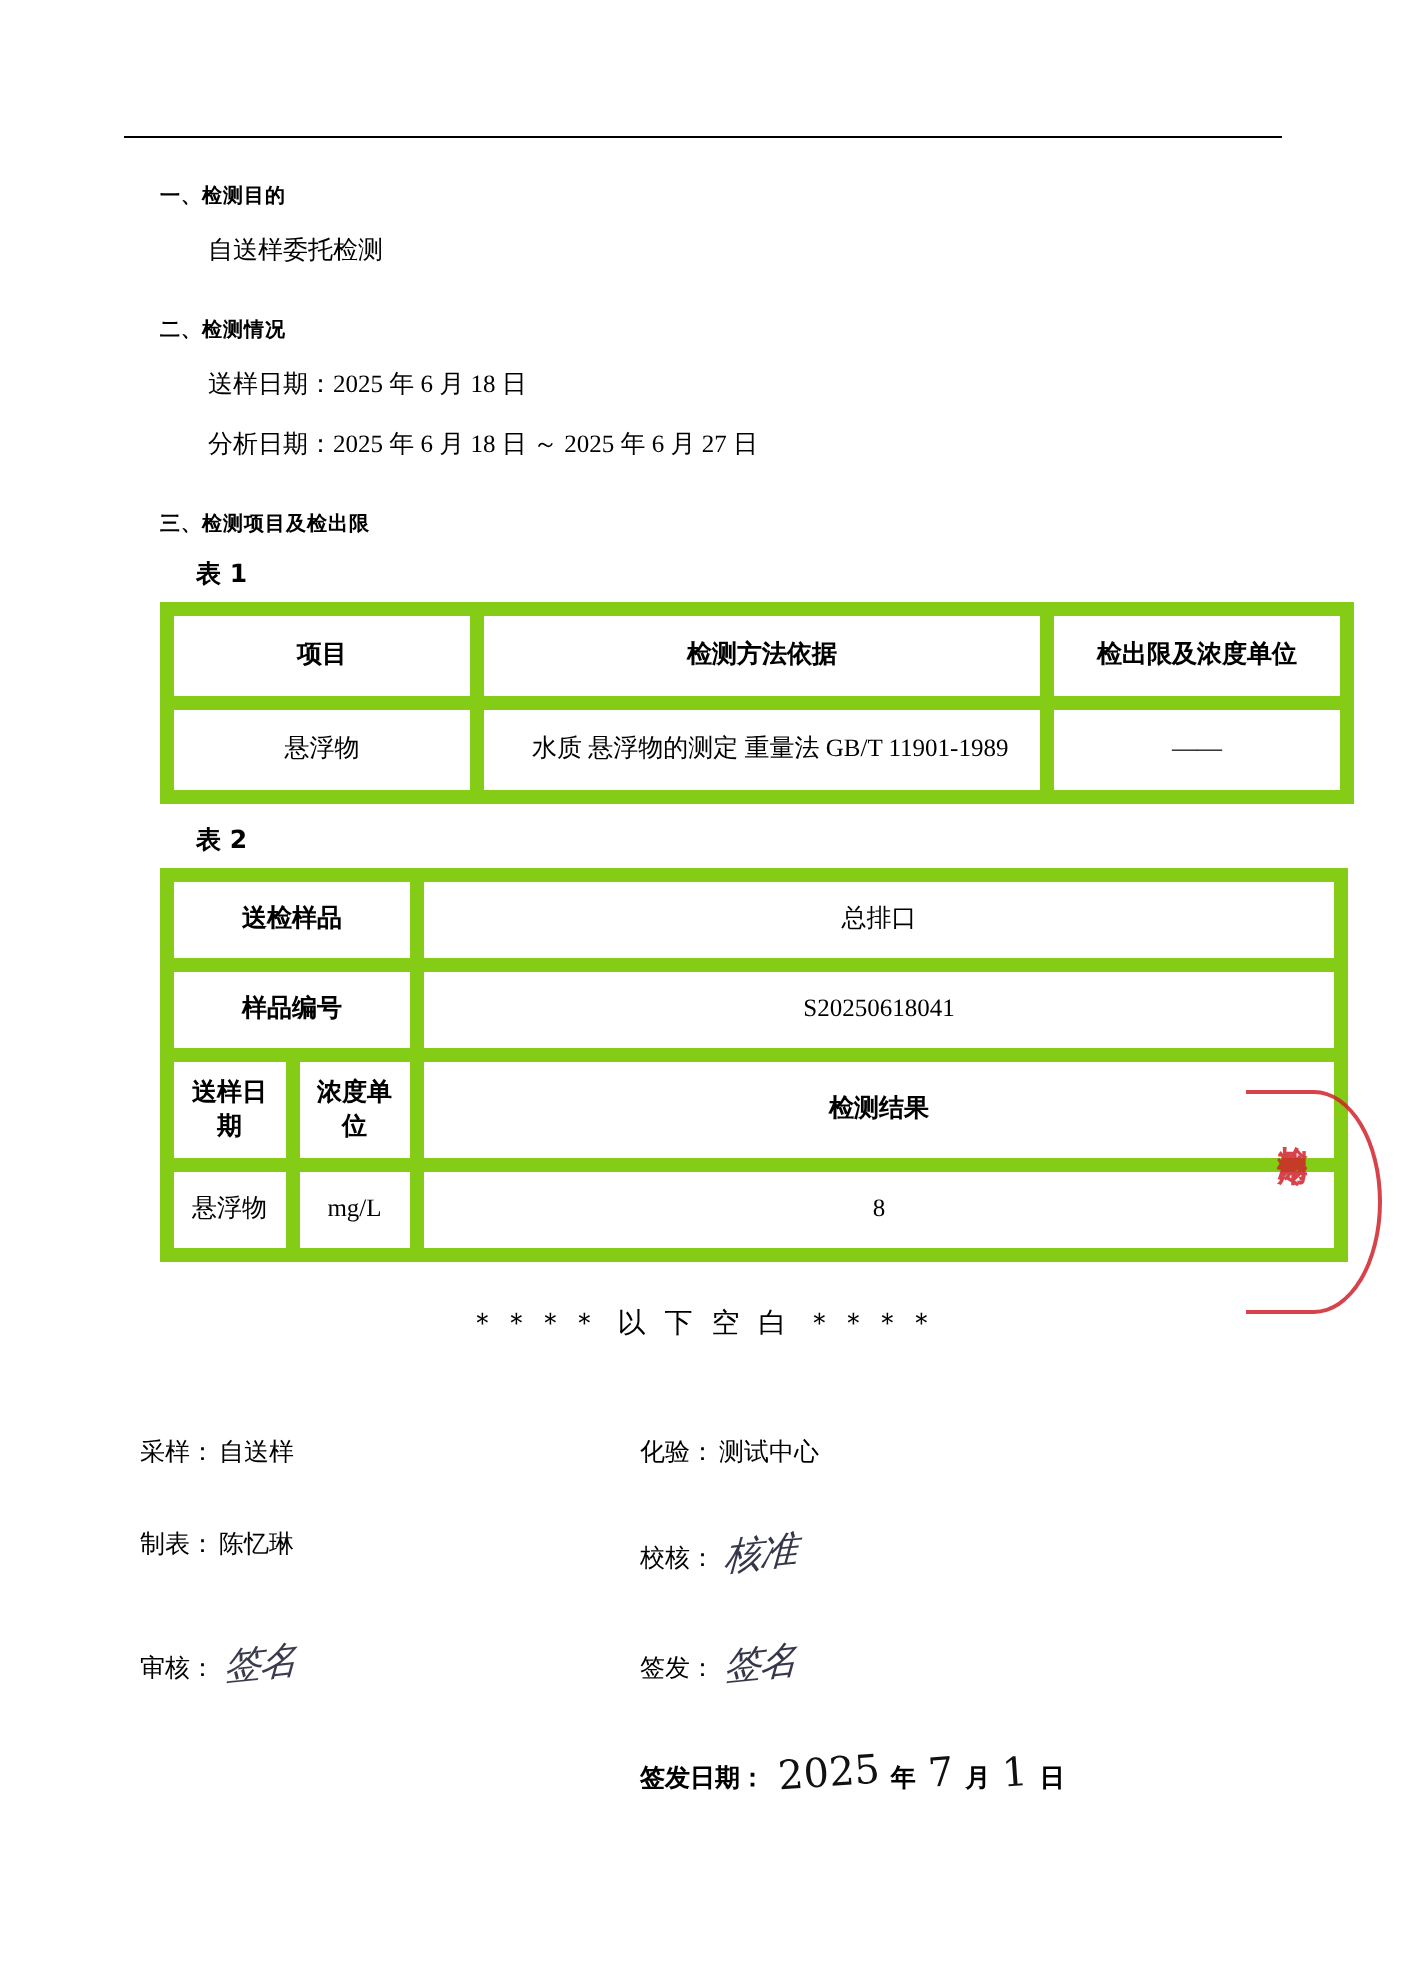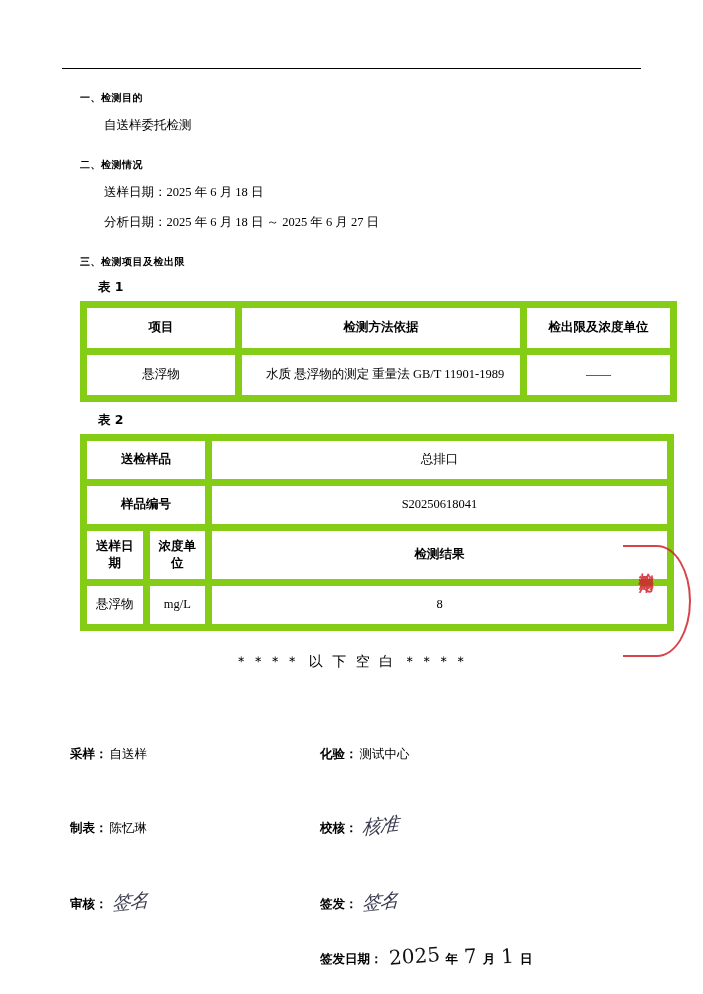--- a/index.html
+++ b/index.html
@@ -108,24 +108,23 @@
     position: relative;
   }
   .sig-cell {
     display: flex;
     align-items: baseline;
     position: relative;
   }
   .sig-cell.left { width: 250px; }
   .sig-label {
     font-family: "DejaVu Sans", "Liberation Sans", sans-serif;
-    font-weight: bold;
+    font-weight: normal;
     font-size: 12.5px;
     white-space: nowrap;
-    margin-top: 28px;
   }
   .sig-value {
     font-size: 12.5px;
     margin-left: 2px;
     white-space: nowrap;
   }
   .handwrite {
     font-family: "DejaVu Serif", serif;
     font-style: italic;
     font-size: 19px;

